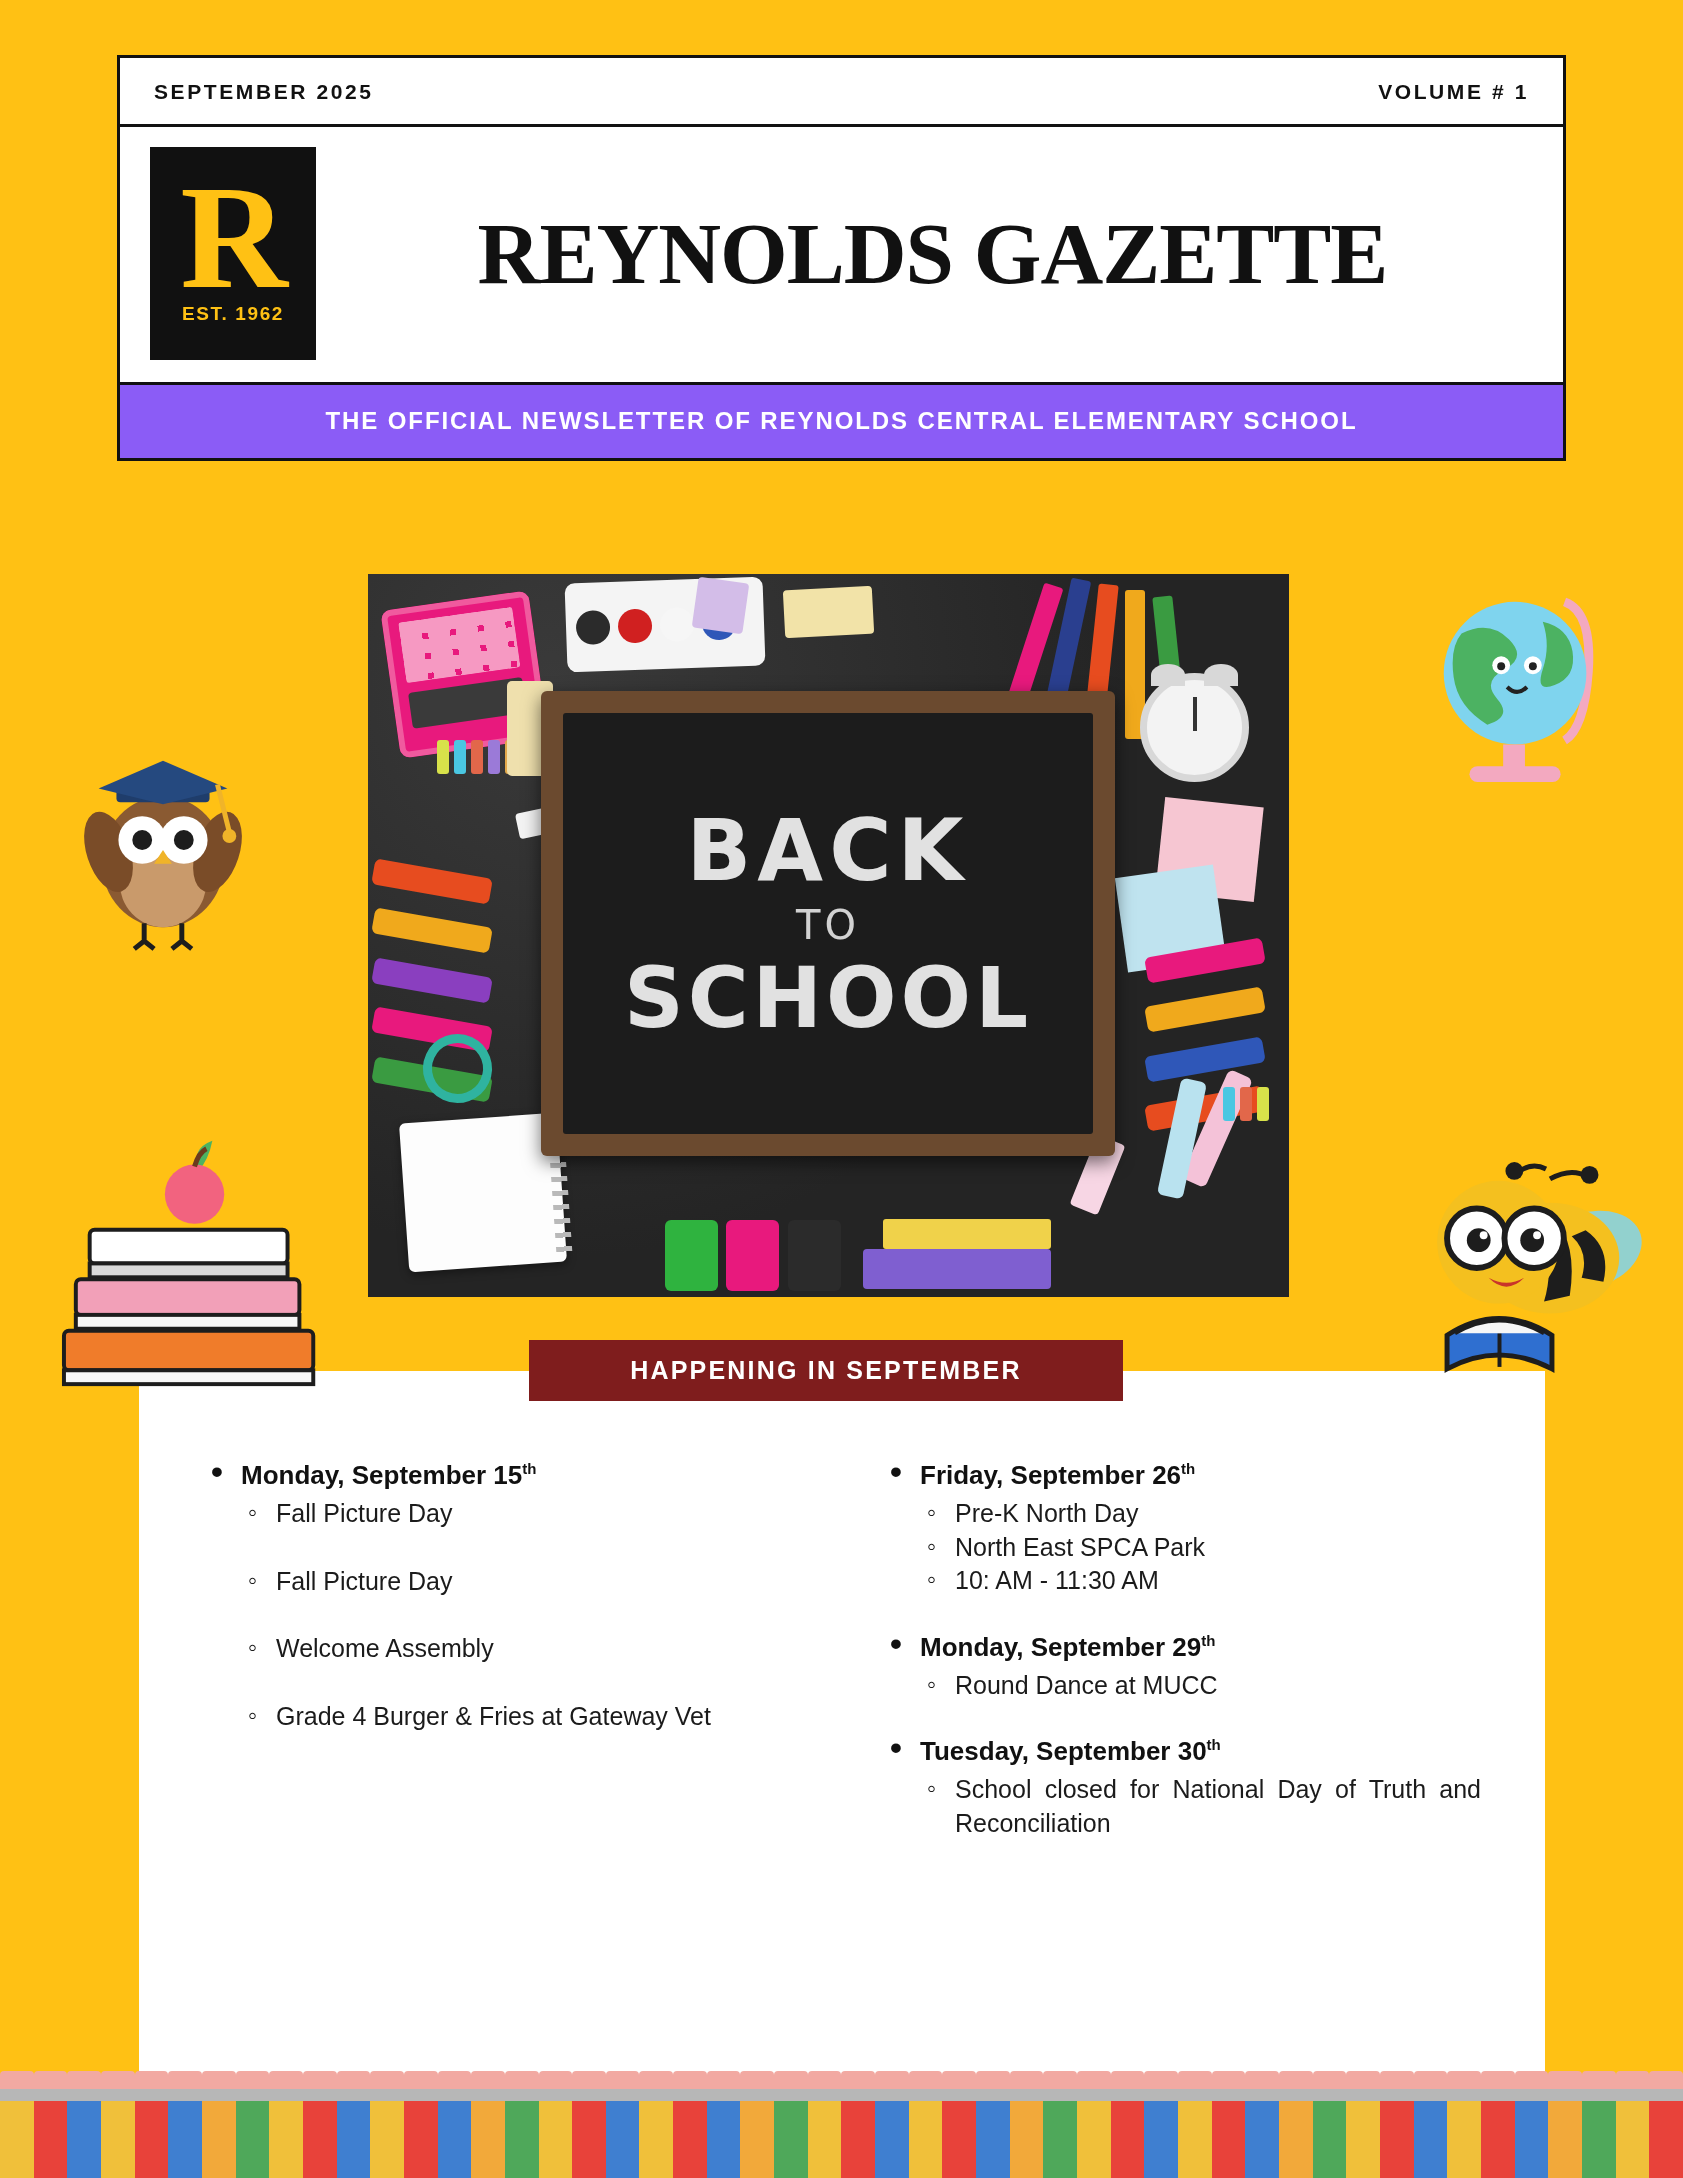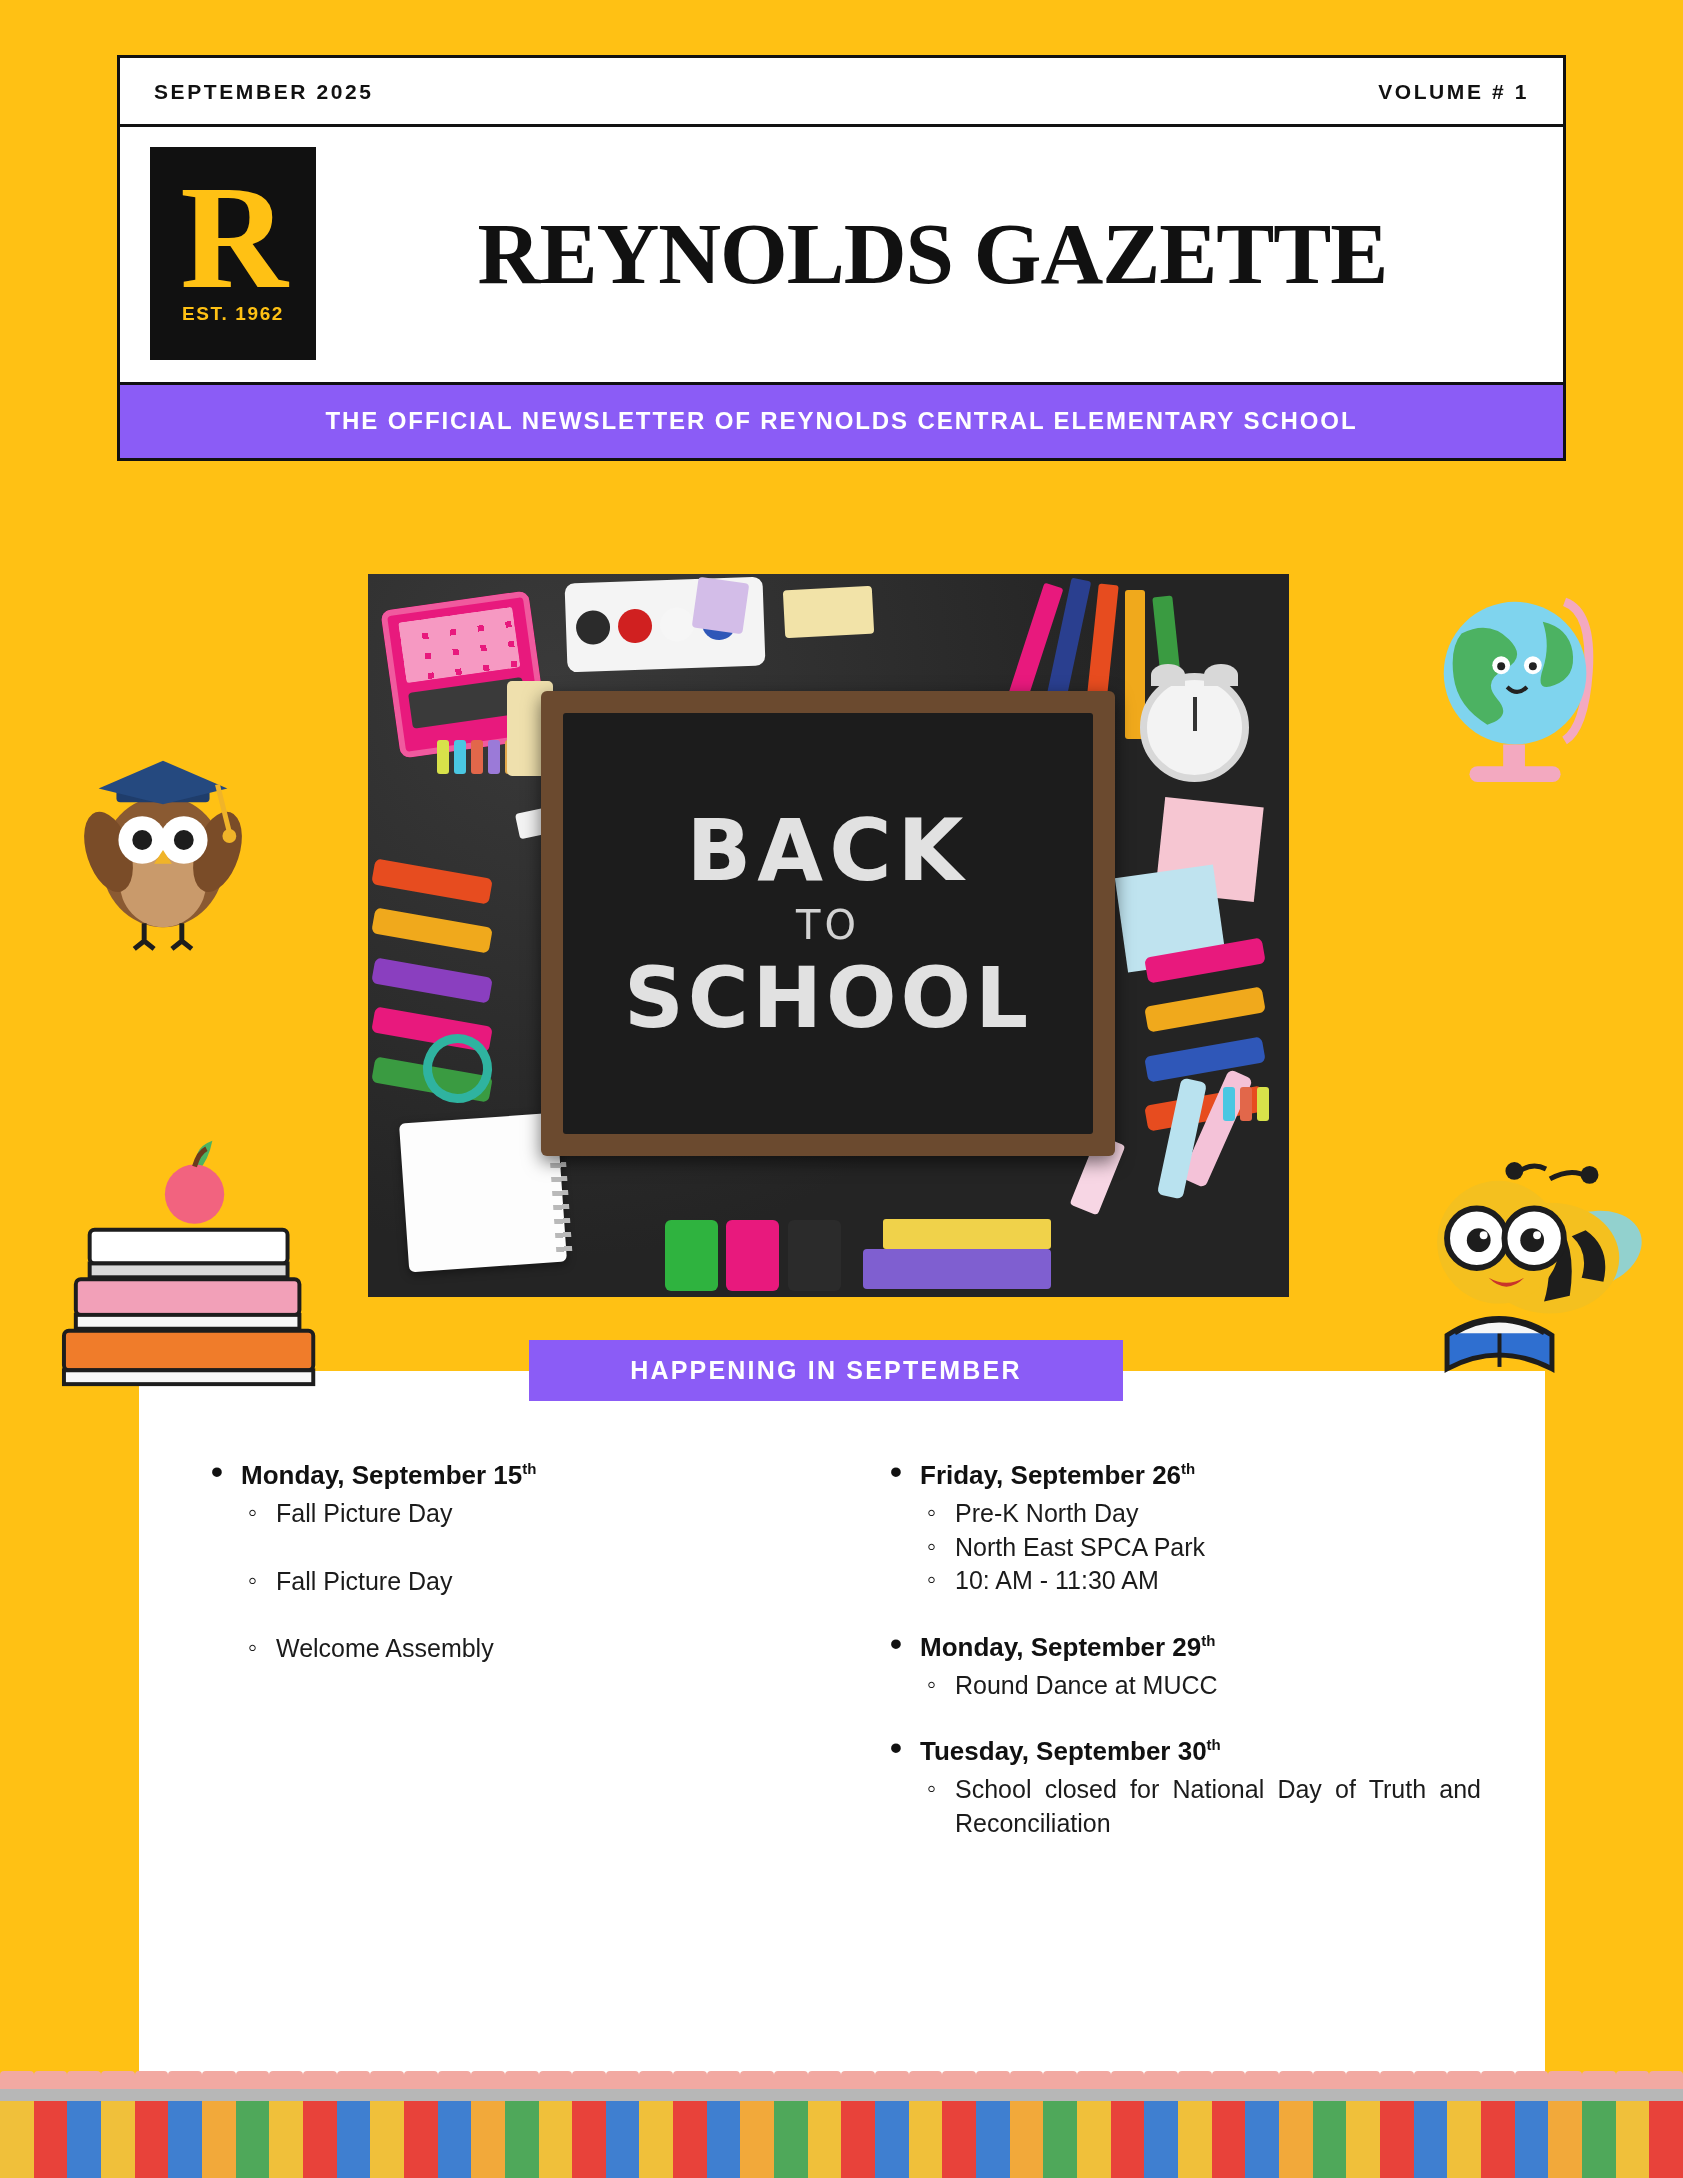--- a/index.html
+++ b/index.html
@@ -143,21 +143,21 @@
   }
   .chalk-stick {
     position:absolute; width:55px; height:26px; background:#f3f3f3; border-radius:4px;
   }
   .clip-row { position:absolute; display:flex; gap:5px; }
   .clip { width:12px; height:34px; border-radius:3px; }
 
   
   .banner {
     position:absolute; left:529px; top:1340px; width:594px; height:61px;
-    background:#8b5cf6; color:#fff;
+    background:#7f1d1d; color:#fff;
     display:flex; align-items:center; justify-content:center;
     font-size:25px; font-weight:bold; letter-spacing:2.2px;
     z-index:6;
   }
 
   
   .events {
     position:absolute; left:139px; top:1371px; width:1406px; height:711px;
     background:#fff;
     padding:89px 40px 20px 40px;
@@ -398,20 +398,23 @@
       </ul>
     </div>
 
     <div class="evt">
       <ul class="evt-sub">
         <li>Welcome Assembly</li>
       </ul>
     </div>
 
     <div class="evt">
+      <ul class="evt-sub">
+        <li class="justify">Grade 4 Burger &amp; Fries at Gateway Vet</li>
+      </ul>
     </div>
 
   </div>
 
   <div class="col right">
 
     <div class="evt">
       <div class="evt-date">
         <span>Friday, September 26</span><sup>th</sup>
       </div>

